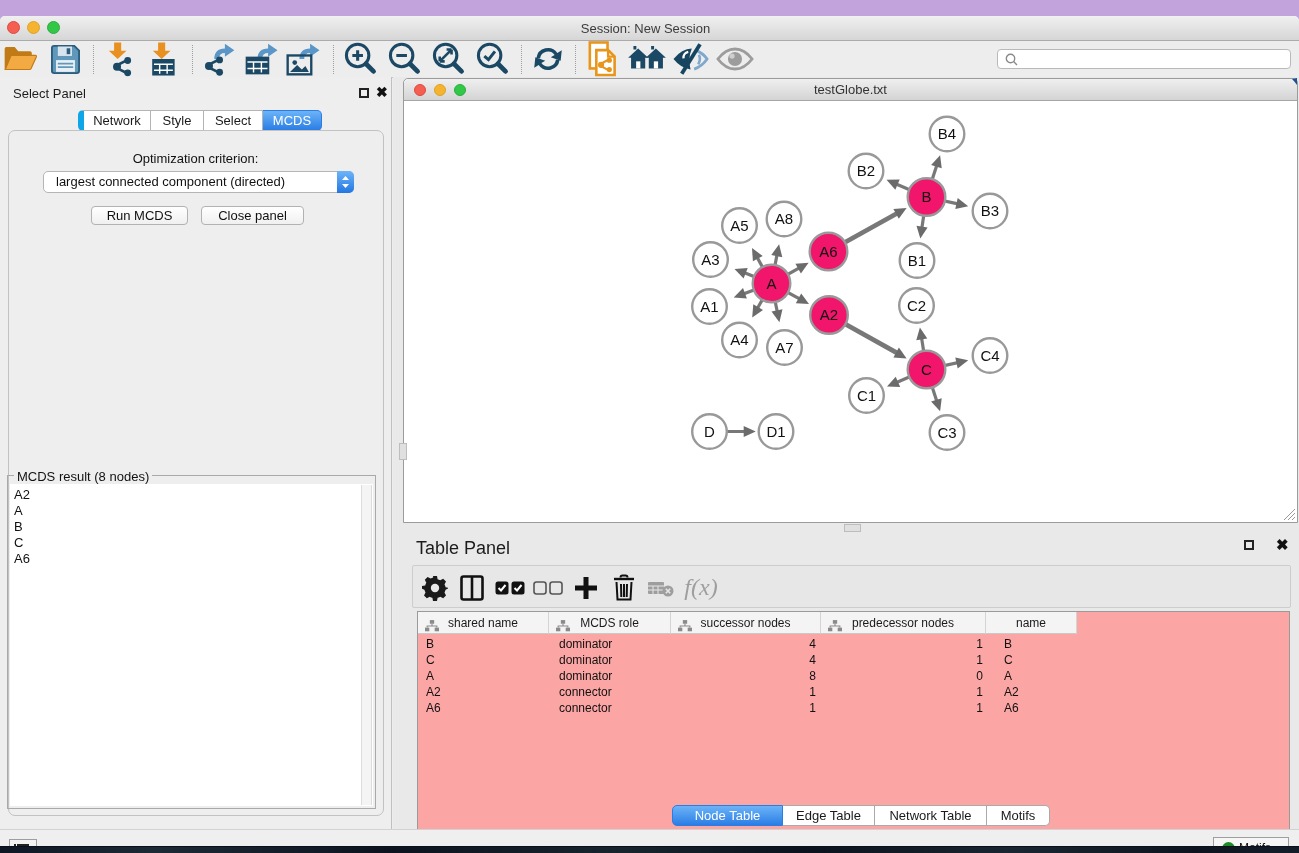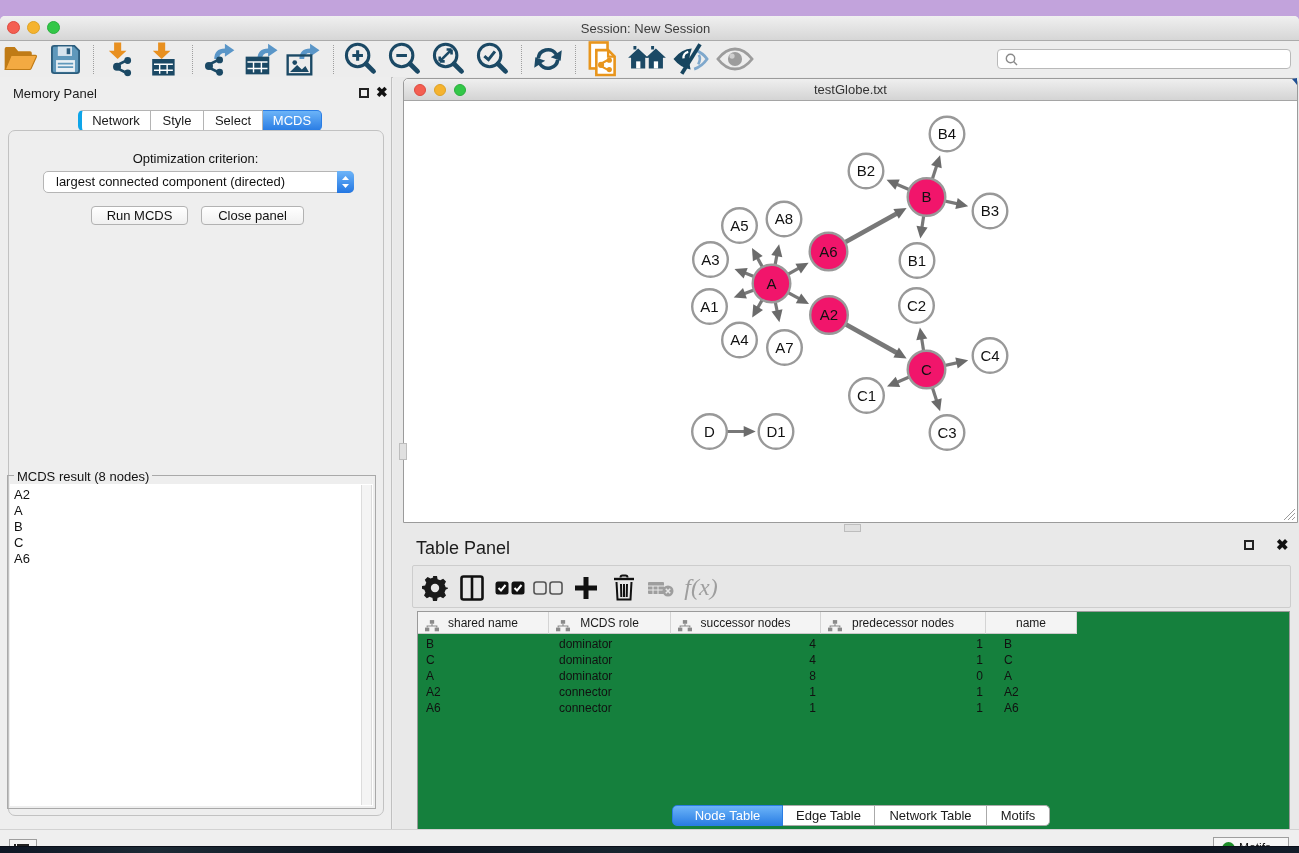--- a/index.html
+++ b/index.html
@@ -14,21 +14,21 @@
 #toolbar .ticon svg{transform:scale(1.18)}
 #toolbar .ticon{top:-1px}
 #search{position:absolute;left:997px;top:7px;width:294px;height:20px;background:#fff;border:1px solid #b9b9b9;border-radius:4px}
 
 #cpanel{position:absolute;left:0;top:61px;width:392px;height:754px;background:#eeeeee;border-right:1px solid #c0c0c0}
 #cpanel .hdr{position:absolute;left:13px;top:9px;font-size:13px;color:#1c1c1c}
 .wbtn{position:absolute;width:10px;height:10px;border:2px solid #222}
 .wx{position:absolute;font-size:14px;font-weight:bold;color:#111}
 .tabs{position:absolute;display:flex}
 .tab{height:21px;line-height:19px;background:#fff;border:1px solid #b4b4b4;border-left:none;font-size:13px;color:#1a1a1a;text-align:center}
-.tab.first{border-left:4px solid #0ea5e9;border-radius:5px 0 0 5px}
+.tab.first{border-left:6px solid #0ea5e9;border-radius:5px 0 0 5px}
 .tab.last{border-radius:0 5px 5px 0}
 .tab.sel{background:linear-gradient(#6cb4f8,#2a7de4);border-color:#2a7de4;color:#fff}
 #cpcontent{position:absolute;left:8px;top:53px;width:376px;height:686px;border:1px solid #c2c2c2;border-radius:7px}
 #optlabel{position:absolute;left:0;top:74px;width:100%;text-align:center;font-size:13px;color:#111}
 #combo{position:absolute;left:43px;top:94px;width:311px;height:22px;background:#fff;border:1px solid #b5b5b5;border-radius:5px;font-size:13px;color:#111;line-height:20px;padding-left:12px}
 #combo .step{position:absolute;right:-1px;top:-1px;width:17px;height:22px;border-radius:0 5px 5px 0;background:linear-gradient(#6db5f9,#2376e2)}
 .btn{position:absolute;height:19px;background:linear-gradient(#ffffff,#f0f0f0);border:1px solid #b2b2b2;border-radius:4px;font-size:13px;color:#111;text-align:center;line-height:17px}
 #fieldset{position:absolute;left:7px;top:392px;width:369px;height:340px}
 #fieldset .bord{position:absolute;left:0;top:6px;width:100%;height:334px;border:1px solid #a9a9a9}
 #fieldset .lab{position:absolute;left:7px;top:0;background:#eeeeee;padding:0 3px;font-size:13px;color:#111}
@@ -38,21 +38,21 @@
 #fieldset .sb{position:absolute;right:4px;top:16px;width:11px;height:320px;background:#f4f4f4;border-left:1px solid #dcdcdc;border-right:1px solid #dcdcdc}
 
 #workarea{position:absolute;left:393px;top:61px;width:906px;height:754px;background:#e9e9e9}
 #netwin{position:absolute;left:10px;top:1px;width:895px;height:445px;border:1px solid #9b9b9b;border-radius:5px 5px 0 0;background:#fff}
 #nettitle{position:absolute;left:0;top:0;width:100%;height:22px;background:linear-gradient(#efefef,#d4d4d4);border-bottom:1px solid #a5a5a5;border-radius:5px 5px 0 0}
 #nettitle .t{position:absolute;top:3px;width:100%;text-align:center;font-size:13px;font-weight:normal;color:#333}
 .light2{position:absolute;top:5px;width:12px;height:12px;border-radius:50%}
 
 #tphdr{position:absolute;left:23px;top:461px;font-size:18px;color:#1c1c1c}
 #tptools{position:absolute;left:19px;top:488px;width:879px;height:43px;background:#e7e7e7;border:1px solid #cdcdcd;border-radius:2px}
-#tbl{position:absolute;left:24px;top:534px;width:873px;height:224px;background:#15803d;border:1px solid #9a9a9a}
+#tbl{position:absolute;left:24px;top:534px;width:873px;height:224px;background:#fca5a5;border:1px solid #9a9a9a}
 #tblhead{position:absolute;left:0;top:0;width:659px;height:22px;background:#f4f4f4;border-bottom:1px solid #c9c9c9}
 .hcell{position:absolute;top:0;height:22px;border-right:1px solid #d4d4d4;font-size:12px;color:#1a1a1a;text-align:center;line-height:22px}
 .hico{position:absolute;left:7px;top:5px}
 .trow{position:absolute;font-size:12px;color:#111;height:16px;line-height:16px}
 .btabs{position:absolute;left:279px;top:728px;display:flex}
 .btab{height:21px;line-height:19px;background:#fff;border:1px solid #aaaaaa;border-left:none;font-size:13px;color:#1a1a1a;text-align:center}
 .btab.first{border-left:1px solid #aaa;border-radius:5px 0 0 5px}
 .btab.last{border-radius:0 5px 5px 0}
 .btab.sel{background:linear-gradient(#6cb4f8,#2a7de4);border-color:#2a7de4;color:#fff}
 
@@ -238,21 +238,21 @@
 <div class="tsep" style="left:192px"></div>
 <div class="tsep" style="left:333px"></div>
 <div class="tsep" style="left:521px"></div>
 <div class="tsep" style="left:575px"></div>
 <div id="search"><svg width="16" height="16" viewBox="0 0 16 16" style="margin:2px 0 0 6px">
           <circle cx="6.5" cy="6.5" r="4.2" fill="none" stroke="#8a8a8a" stroke-width="1.4"></circle>
           <line x1="9.6" y1="9.6" x2="13" y2="13" stroke="#8a8a8a" stroke-width="1.4"></line>
         </svg></div>
     </div>
   <div id="cpanel">
-    <div class="hdr">Memory Panel</div>
+    <div class="hdr">Select Panel</div>
     <div class="wbtn" style="left:359px;top:11px"></div>
     <div class="wx" style="left:376px;top:7px">✖</div>
     <div class="tabs" style="left:78px;top:33px">
       <div class="tab first" style="width:73px">Network</div>
         <div class="tab" style="width:53px">Style</div>
         <div class="tab" style="width:59px">Select</div>
         <div class="tab sel last" style="width:59px">MCDS</div>
     </div>
     <div id="cpcontent"></div>
     <div id="combo">largest connected component (directed)

